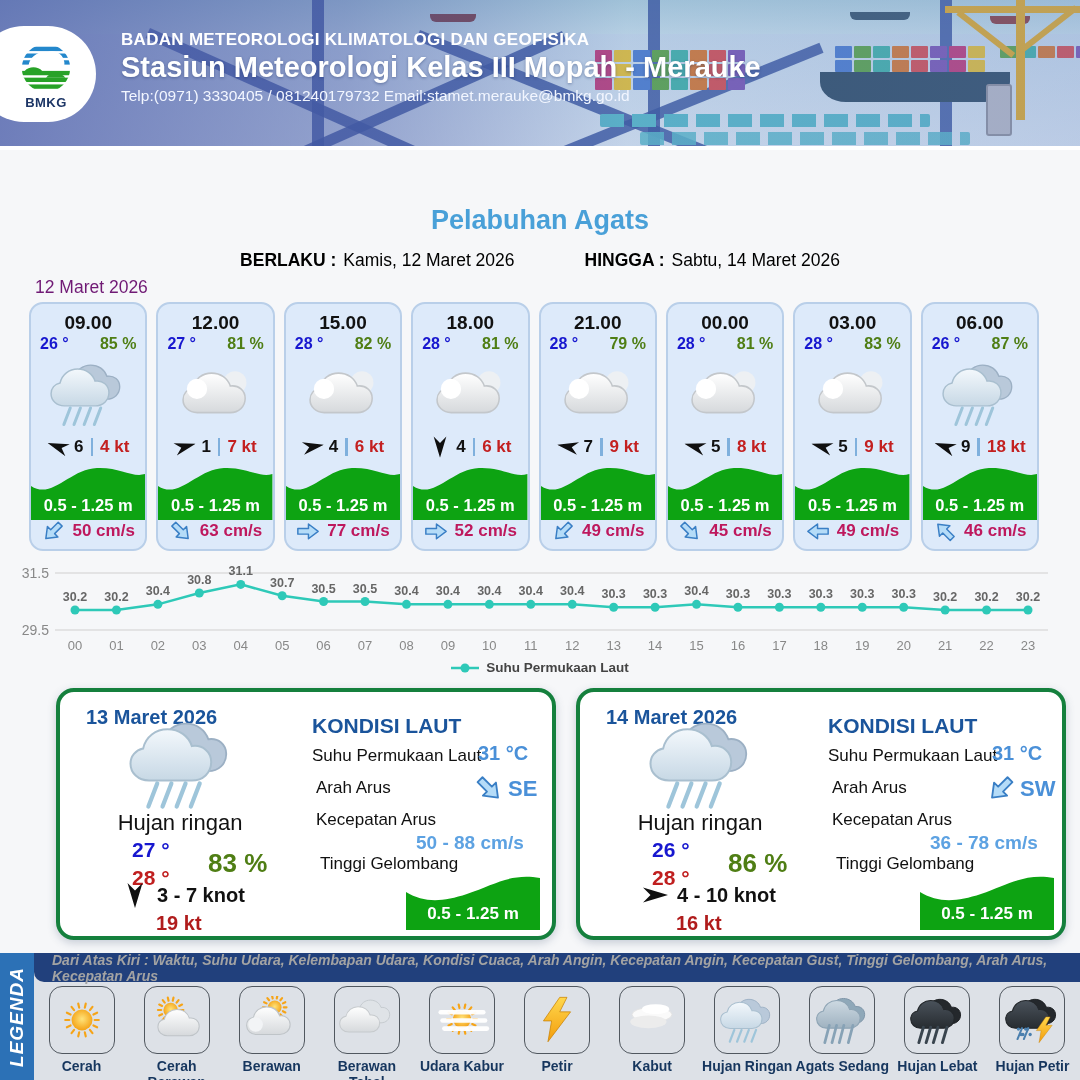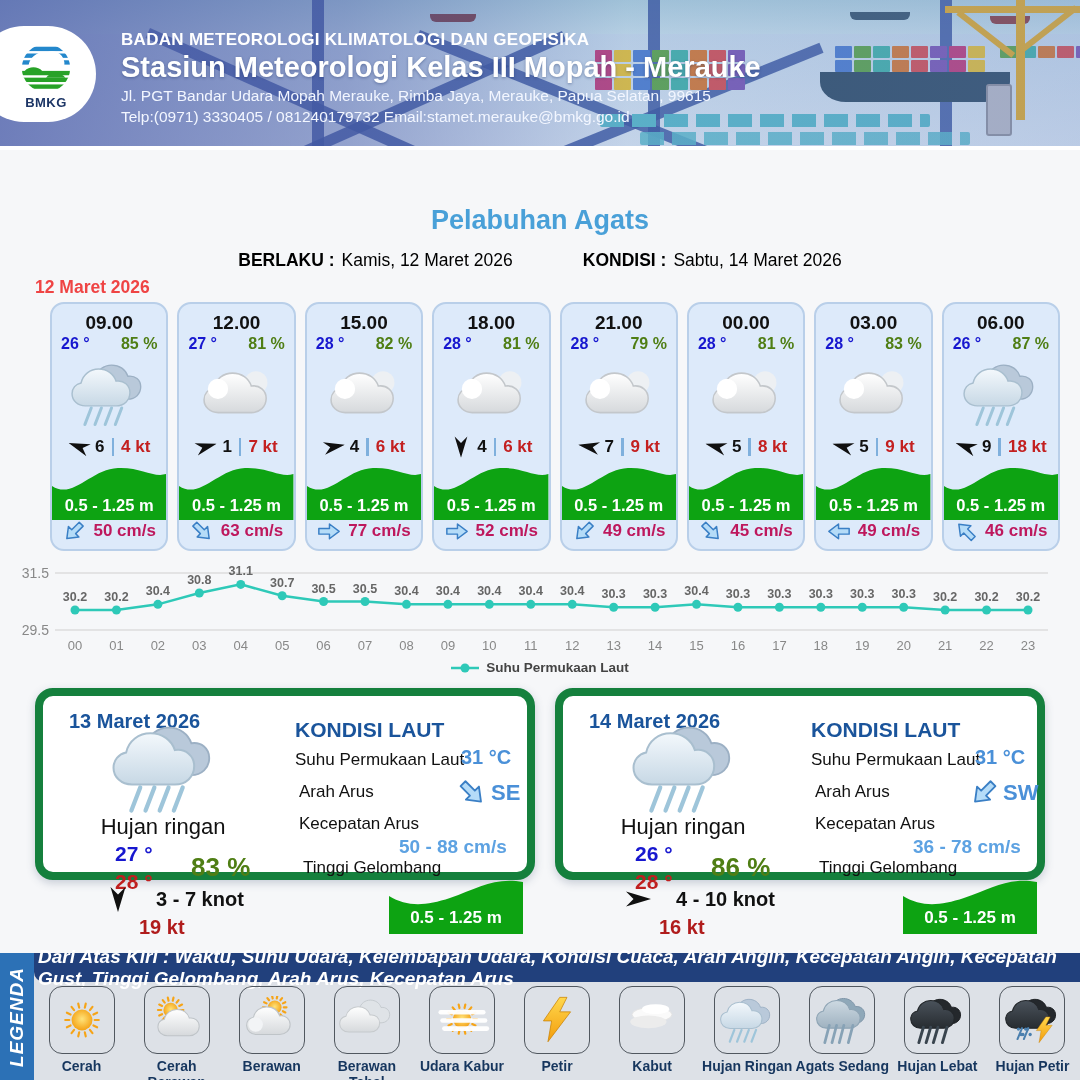--- a/index.html
+++ b/index.html
@@ -34,22 +34,22 @@
     font-size:35px; font-weight:bold; color:#1e6db6; letter-spacing:.5px;
     text-shadow:-1px -1px 0 #fff, 1px -1px 0 #fff, -1px 1px 0 #fff, 2px 2px 2px rgba(40,70,110,.35); }
   .title-port { position:absolute; top:205px; left:0; width:1080px; text-align:center;
     font-size:27px; font-weight:bold; color:#49a0d8; }
   .valid-row { position:absolute; top:250px; left:0; width:1080px; display:flex; justify-content:center; gap:70px;
     font-size:17.5px; color:#000;align-items:center; }
   .valid-row b { font-weight:bold; }
   .valid-row span.v { font-weight:normal; margin-left:7px; }
 
   
-  .date-label { position:absolute; top:277px; left:35px; font-size:17.5px; font-weight:bold; color:#ef4444;text-align:right; }
-  .cards-row { position:absolute; top:302px; left:50px; width:1010px; display:flex; gap:9px; }
+  .date-label { position:absolute; top:277px; left:35px; font-size:17.5px; font-weight:normal; color:#701a75;text-align:right; }
+  .cards-row { position:absolute; top:302px; left:29px; width:1010px; display:flex; gap:9px; }
   .fcard { flex:1; height:249px; background:#ddeafa; border:2px solid #b9cfe9; border-radius:14px;
     position:relative; overflow:hidden; }
   .fc-time { text-align:center; margin-top:8px; font-size:19px; font-weight:bold; color:#111; }
   .fc-temps { display:flex; justify-content:space-between; padding:1px 9px 0 9px; }
   .fc-temp { color:#1717cf; font-weight:bold; font-size:16px; }
   .fc-hum  { color:#4f7e14; font-weight:bold; font-size:16px; }
   .fc-icon { height:82px; display:flex; align-items:center; justify-content:center; }
   .fc-wind { height:24px; display:flex; align-items:center; justify-content:center; gap:5px; }
   .fc-wind .avg { font-size:17px; font-weight:bold; color:#111; }
   .fc-divider { width:2.5px; height:18px; background:#7fb0dd; margin:0 2px; }
@@ -62,50 +62,50 @@
     display:flex; align-items:center; justify-content:center; gap:7px; }
   .fc-current .cur { color:#be185d; font-size:17px; font-weight:bold; }
   .rot { display:inline-flex; }
 
   
   .chart-wrap { position:absolute; top:556px; left:0; width:1080px; height:100px; }
   .chart-legend { position:absolute; top:660px; left:0; width:1080px; display:flex;
     align-items:center; justify-content:center; gap:7px; font-size:13.5px; color:#444; font-weight:bold; }
 
   
-  .day-card { position:absolute; top:688px; height:192px; background:#fff; border:8px solid #15803d;
-    border-radius:18px; box-shadow:0 3px 8px rgba(60,80,110,.25); }
+  .day-card { position:absolute; top:688px; height:252px; background:#fff; border:4px solid #15803d;
+    border-radius:18px; box-shadow:0 3px 8px rgba(60,80,110,.25);margin-left:21px; }
   .dc1 { left:35px; width:500px; } .dc2 { left:555px; width:490px; }
   .dc { position:absolute; }
   .dc-date { font-size:20px; font-weight:bold; color:#1a549b; }
   .dc-cond { font-size:22px; color:#111; }
   .dc-tmin { font-size:21px; font-weight:bold; color:#1717cf; }
   .dc-tmax { font-size:21px; font-weight:bold; color:#c01f1f; }
   .dc-hum  { font-size:26px; font-weight:bold; color:#4f7e14; }
-  .dc-windrow { display:flex; align-items:center; gap:25px; font-size:20px; font-weight:bold; color:#111; }
+  .dc-windrow { display:flex; align-items:center; gap:9px; font-size:20px; font-weight:bold; color:#111; }
   .dc-gust { font-size:20px; font-weight:bold; color:#b01c1c; }
   .sea-title { font-size:21px; font-weight:bold; color:#1a549b; }
   .sea-label { font-size:17px; color:#111; }
   .sea-val { font-size:20px; font-weight:bold; color:#4a90d8; }
   .sea-dir { display:flex; align-items:center; gap:4px; font-size:22px; font-weight:bold; color:#4a90d8; }
   .sea-speed { font-size:19px; font-weight:bold; color:#5da2e2; }
   .dc-wavebox { width:134px; height:62px; position:relative; }
   .dc-wavebox svg { position:absolute; inset:0; width:100%; height:100%; }
   .dc-wave-text { position:absolute; left:0; right:0; bottom:6px; text-align:center;
     color:#fff; font-size:17px; font-weight:bold; }
 
   
   .legend-section { position:absolute; top:953px; left:0; width:1080px; height:127px; background:#dde1e7; }
   .legend-side { position:absolute; top:0; left:0; width:34px; height:127px; background:#2c71b6;
     display:flex; align-items:center; justify-content:center; }
   .legend-side span { transform:rotate(-90deg); white-space:nowrap; color:#fff; font-weight:bold;
     font-style:italic; font-size:19px; letter-spacing:1px; }
   .legend-bar { position:absolute; top:0; left:34px; width:1046px; height:29px; background:#21407c;
-    display:flex; align-items:center; padding-left:4px; color:#ffffff; font-style:italic;
-    font-size:19px; font-weight:bold; border-radius:0 0 0 10px; }
+    display:flex; align-items:center; padding-left:18px; color:#a3a3a3; font-style:italic;
+    font-size:14px; font-weight:bold; border-radius:0 0 0 10px; }
   .legend-tiles { position:absolute; top:33px; left:34px; width:1046px; display:flex; }
   .ltile { flex:1; display:flex; flex-direction:column; align-items:center; }
   .ltile-box { width:66px; height:68px; border:1.6px solid #50575f; border-radius:13px;
     display:flex; align-items:center; justify-content:center; }
   .ltile-label { margin-top:4px; font-size:14px; font-weight:bold; color:#16365e; text-align:center; }
 </style>
 </head>
 <body>
 
 <svg width="0" height="0" style="position:absolute" aria-hidden="true">
@@ -231,29 +231,28 @@
           <rect x="3" y="47" width="54" height="4.5" fill="#28a228"></rect>
           <path d="M8,33 L26,33 C22,28 12,28 8,33 Z" fill="#28a228"></path>
           <path d="M30,40 L50,40 C46,34 34,34 30,40 Z" fill="#28a228"></path>
         </g>
       </svg>
       <div class="logo-bmkg-text">BMKG</div>
     </div>
     <div class="hx header-text">
       <div class="h-org">BADAN METEOROLOGI KLIMATOLOGI DAN GEOFISIKA</div>
       <div class="h-station">Stasiun Meteorologi Kelas III Mopah - Merauke</div>
-      <div class="h-addr">Jl. PGT Bandar Udara Mopah Merauke, Rimba Jaya, Merauke, Papua Selatan, 99615</div>
       <div class="h-tel">Telp:(0971) 3330405 / 081240179732  Email:stamet.merauke@bmkg.go.id</div>
     </div>
   </div>
 
   <div class="title-port">Pelabuhan Agats</div>
   <div class="valid-row">
     <div><b>BERLAKU :</b><span class="v">Kamis, 12 Maret 2026</span></div>
-    <div><b>KONDISI :</b><span class="v">Sabtu, 14 Maret 2026</span></div>
+    <div><b>HINGGA :</b><span class="v">Sabtu, 14 Maret 2026</span></div>
   </div>
 
   <div class="date-label">12 Maret 2026</div>
   <div class="cards-row" id="cards-row">
       <div class="fcard">
         <div class="fc-time">09.00</div>
         <div class="fc-temps">
           <span class="fc-temp">26 °</span>
           <span class="fc-hum">85 %</span>
         </div>

